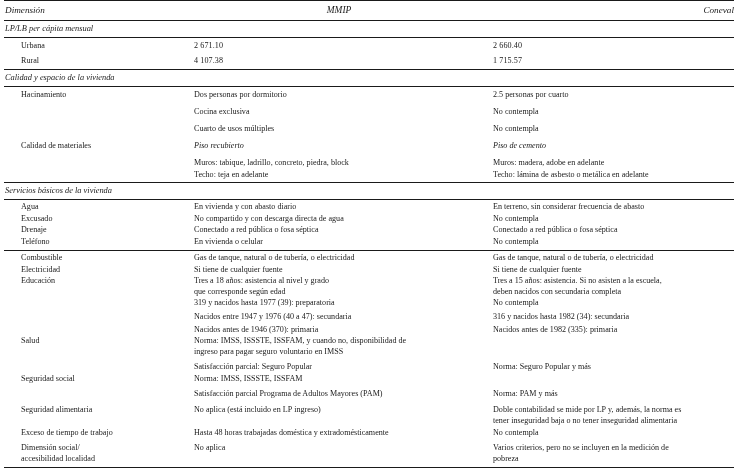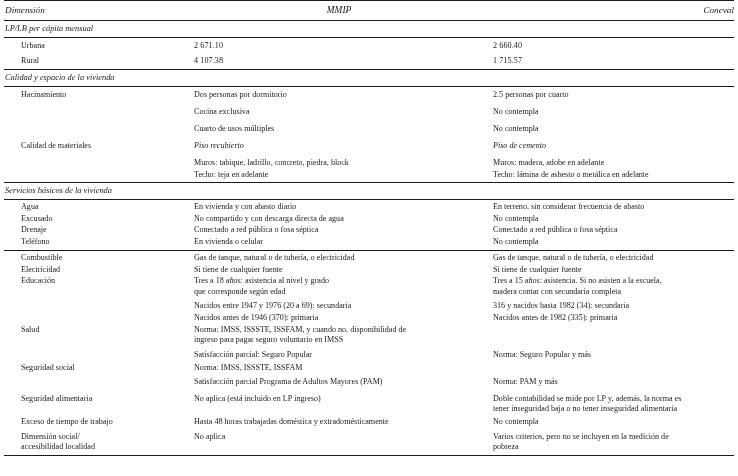--- a/index.html
+++ b/index.html
@@ -176,26 +176,31 @@
     </tr>
 
     <tr class="r tight">
       <td class="c-dim">Educación</td>
       <td class="c-mmip">
         <div>Tres a 18 años: asistencia al nivel y grado</div>
         <div>que corresponde según edad</div>
       </td>
       <td class="c-con">
         <div>Tres a 15 años: asistencia. Si no asisten a la escuela,</div>
-        <div>madera contar con secundaria completa</div>
-      </td>
+        <div>deben nacidos con secundaria completa</div>
+      </td>
+    </tr>
+    <tr class="r tight">
+      <td class="c-dim"></td>
+      <td class="c-mmip">319 y nacidos hasta 1977 (39): preparatoria</td>
+      <td class="c-con">No contempla</td>
     </tr>
     <tr class="r" style="">
       <td class="c-dim" style="padding-top:3px;"></td>
-      <td class="c-mmip" style="padding-top:3px;">Nacidos entre 1947 y 1976 (20 a 69): secundaria</td>
+      <td class="c-mmip" style="padding-top:3px;">Nacidos entre 1947 y 1976 (40 a 47): secundaria</td>
       <td class="c-con" style="padding-top:3px;">316 y nacidos hasta 1982 (34): secundaria</td>
     </tr>
     <tr class="r tight">
       <td class="c-dim"></td>
       <td class="c-mmip">Nacidos antes de 1946 (370): primaria</td>
       <td class="c-con">Nacidos antes de 1982 (335): primaria</td>
     </tr>
 
     <tr class="r tight">
       <td class="c-dim">Salud</td>

